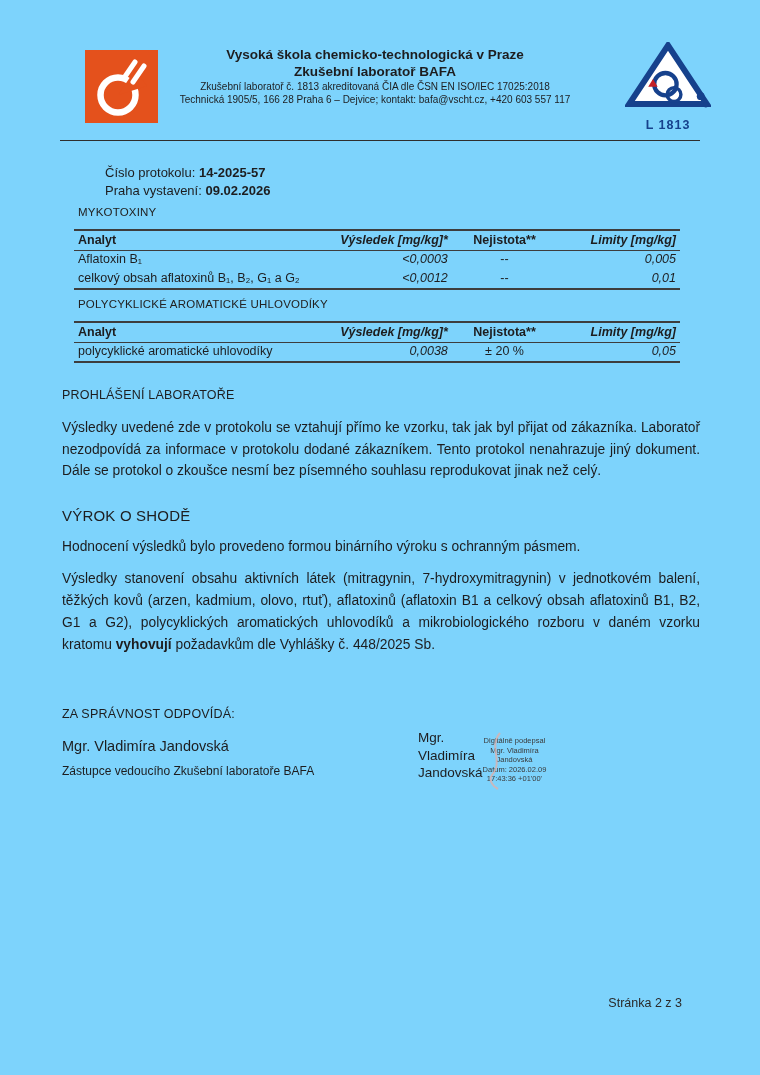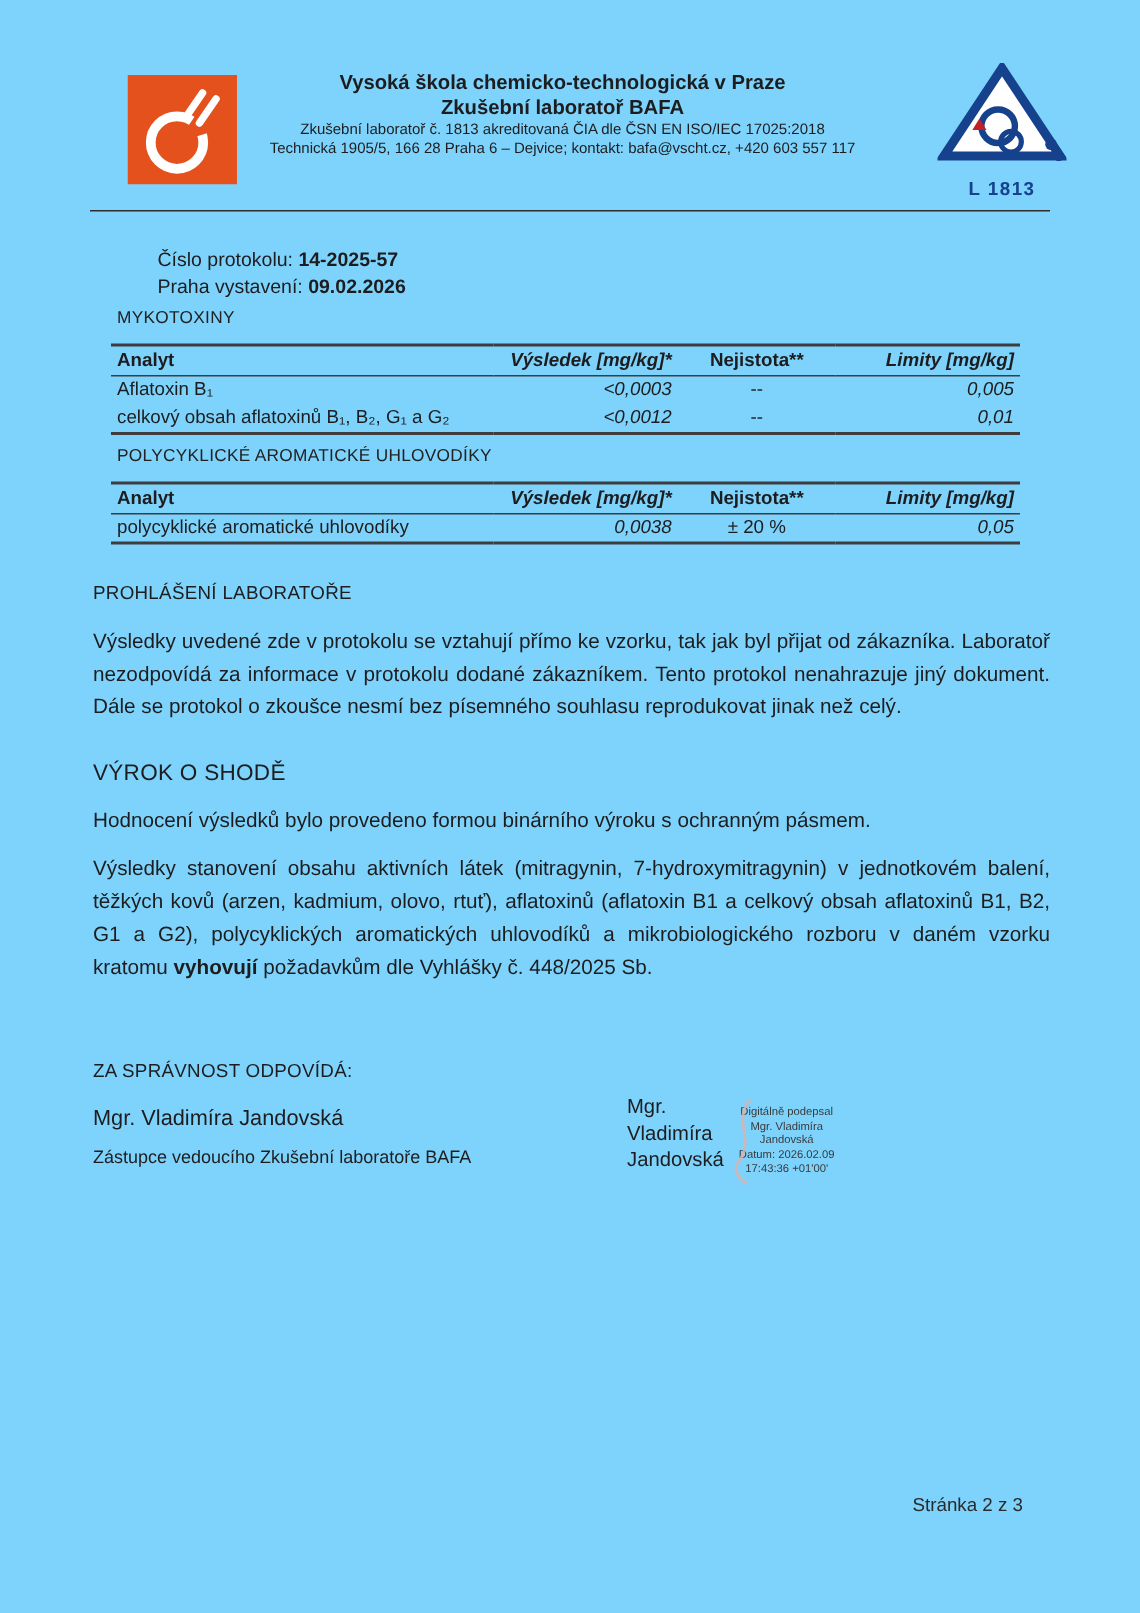--- a/index.html
+++ b/index.html
@@ -57,21 +57,21 @@
   .para{left:62px;width:638px;font-size:13.8px;line-height:21.5px;text-align:justify;}
   .p1{top:417px;}
   .vyrok-title{left:62px;top:507px;font-size:15px;letter-spacing:.2px;}
   .p2{top:536px;text-align:left;}
   .p3{top:568px;line-height:22px;}
 
   
   .sig-title{left:62px;top:707px;font-size:12.5px;letter-spacing:.2px;}
   .sig-name{left:62px;top:738px;font-size:14.5px;}
   .sig-role{left:62px;top:764px;font-size:12px;}
-  .digsig{left:418px;top:729px;width:185px;display:flex;gap:10px;}
+  .digsig{left:418px;top:729px;width:185px;display:flex;gap:0;}
   .digsig-signer{font-size:13.5px;line-height:17.5px;white-space:nowrap;}
   .digsig-signer span{display:block;}
   .digsig-details{font-size:7.5px;line-height:9.6px;color:#3a3a3a;padding-top:7px;white-space:nowrap;text-align:center;}
   .digsig-details span{display:block;}
   .flourish{position:absolute;left:66px;top:2px;pointer-events:none;}
 
   
   .footer{top:996px;right:78px;font-size:12.5px;color:#2a2a2a;}
 </style>
 </head>

